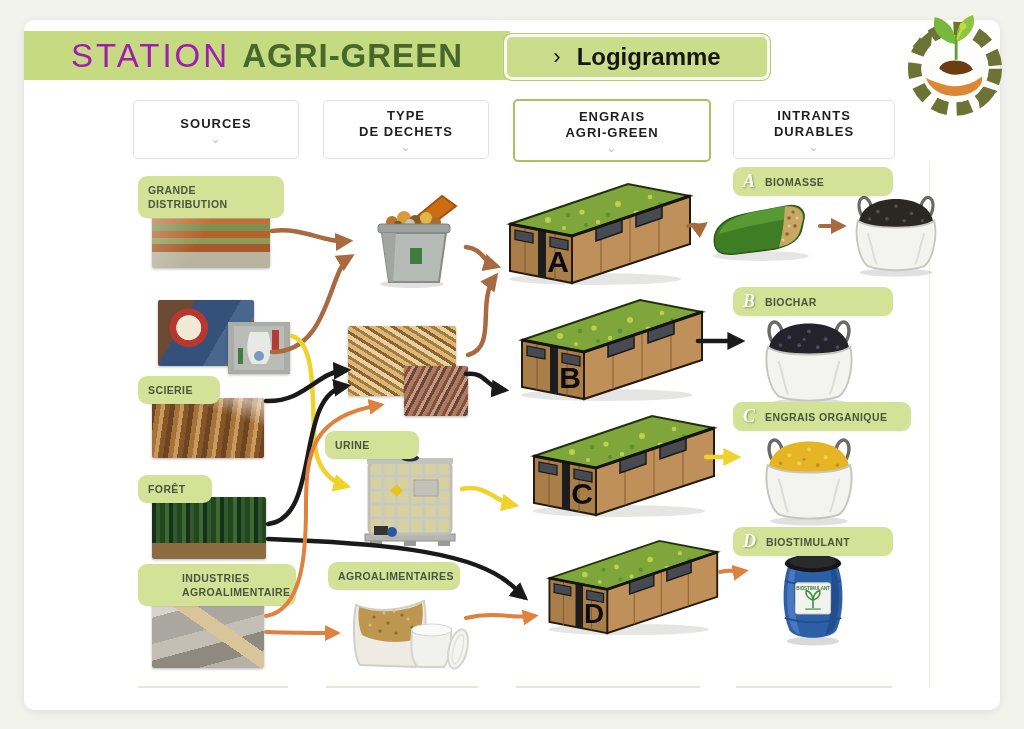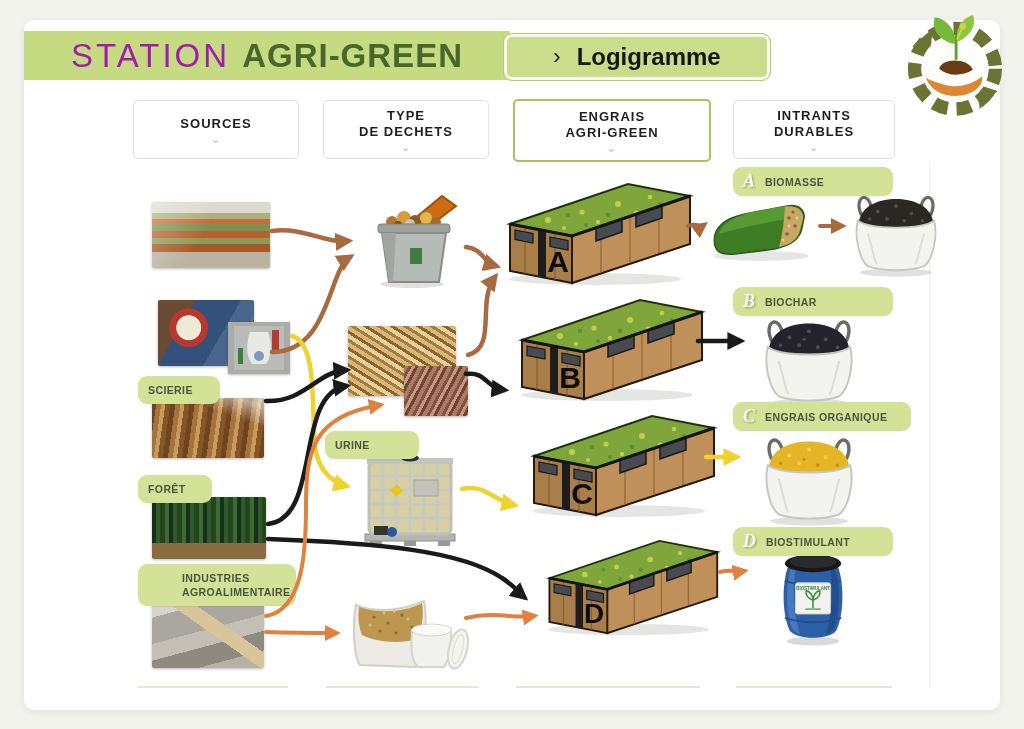--- a/index.html
+++ b/index.html
@@ -96,20 +96,21 @@
     <span>ENGRAIS</span>
     <span>AGRI-GREEN</span>
     <span class="chev">⌄</span>
   </div>
   <div class="abs colhead" style="left:733px;top:100px;width:160px;height:57px;">
     <span>INTRANTS</span>
     <span>DURABLES</span>
     <span class="chev">⌄</span>
   </div>
 
+  <div class="abs glabel" style="left:138px;top:176px;width:126px;">GRANDE DISTRIBUTION</div>
   <div class="abs photo ph-supermarket" style="left:152px;top:202px;width:118px;height:66px;"></div>
 
   <div class="abs photo ph-school" style="left:158px;top:300px;width:96px;height:66px;"></div>
   <div class="abs photo" style="left:228px;top:322px;width:62px;height:52px;">
     <svg viewBox="0 0 62 52" width="62" height="52">
       <rect width="62" height="52" fill="#a9aca7"></rect>
       <rect x="6" y="4" width="50" height="44" fill="#b9bcb7"></rect>
       <path d="M22,10 C18,22 18,34 24,42 L38,42 C44,34 44,22 40,10 Z" fill="#e8e8e4"></path>
       <rect x="44" y="8" width="7" height="22" fill="#b43a34"></rect>
       <rect x="10" y="26" width="5" height="16" fill="#3f7d3f"></rect>
@@ -160,20 +161,21 @@
       <rect x="7" y="16" width="82" height="72" rx="5" fill="none" stroke="#bfbfb9" stroke-width="3"></rect>
       <rect x="5" y="12" width="86" height="6" fill="#c4c4be"></rect>
       <ellipse cx="48" cy="12" rx="9" ry="3.5" fill="#2e2e30"></ellipse>
       <rect x="52" y="34" width="24" height="16" fill="#c2c2ba" stroke="#a5a59d"></rect>
       <rect x="30" y="40" width="9" height="9" transform="rotate(45 34.5 44.5)" fill="#e6c51e"></rect>
       <rect x="12" y="80" width="14" height="9" fill="#33332f"></rect>
       <circle cx="30" cy="86" r="5" fill="#2a56a0"></circle>
     </svg>
   </div>
 
+  <div class="abs glabel" style="left:328px;top:562px;width:112px;">AGROALIMENTAIRES</div>
   <div class="abs illo" style="left:350px;top:583px;width:125px;height:100px;">
     <svg viewBox="0 0 125 100" width="125" height="100">
       <path d="M6,22 C2,44 4,74 10,82 L66,84 C74,74 78,38 74,18 C52,28 24,30 6,22 Z" fill="#edebe3" stroke="#d2cfc5" stroke-width="2"></path>
       <path d="M9,24 C28,31 56,29 72,20 C74,32 72,46 68,56 C46,62 24,58 12,52 C8,42 8,32 9,24 Z" fill="#bd9750"></path>
       <g fill="#8a6a32">
           <circle cx="24" cy="34" r="1.6"></circle>
           <circle cx="38" cy="40" r="1.6"></circle>
           <circle cx="52" cy="32" r="1.6"></circle>
           <circle cx="62" cy="44" r="1.6"></circle>
           <circle cx="30" cy="48" r="1.6"></circle>

